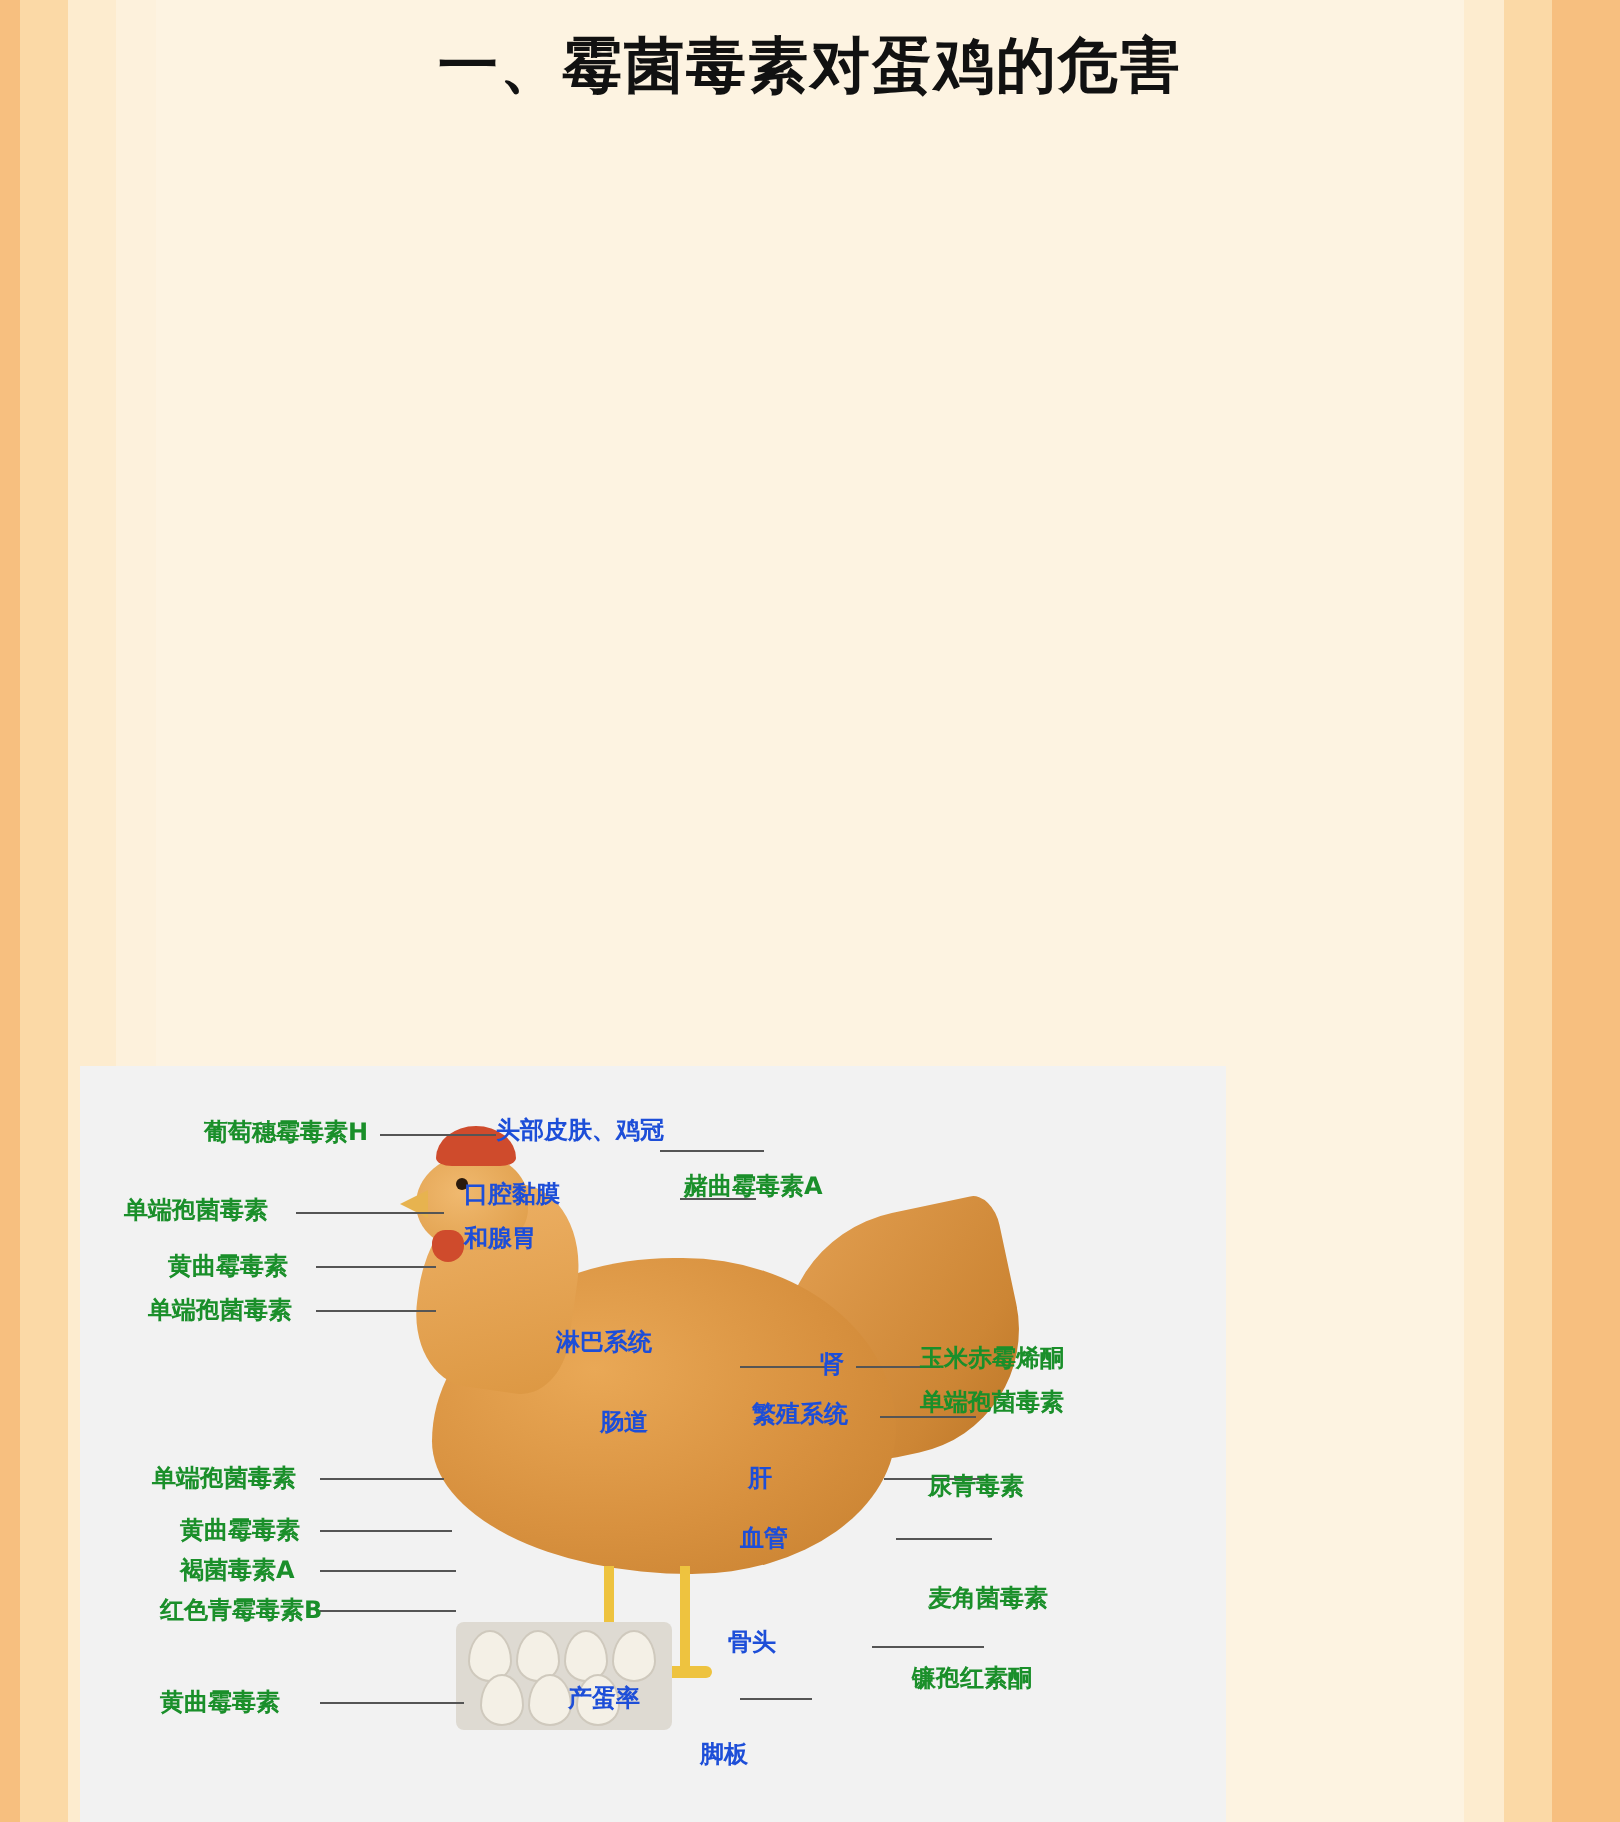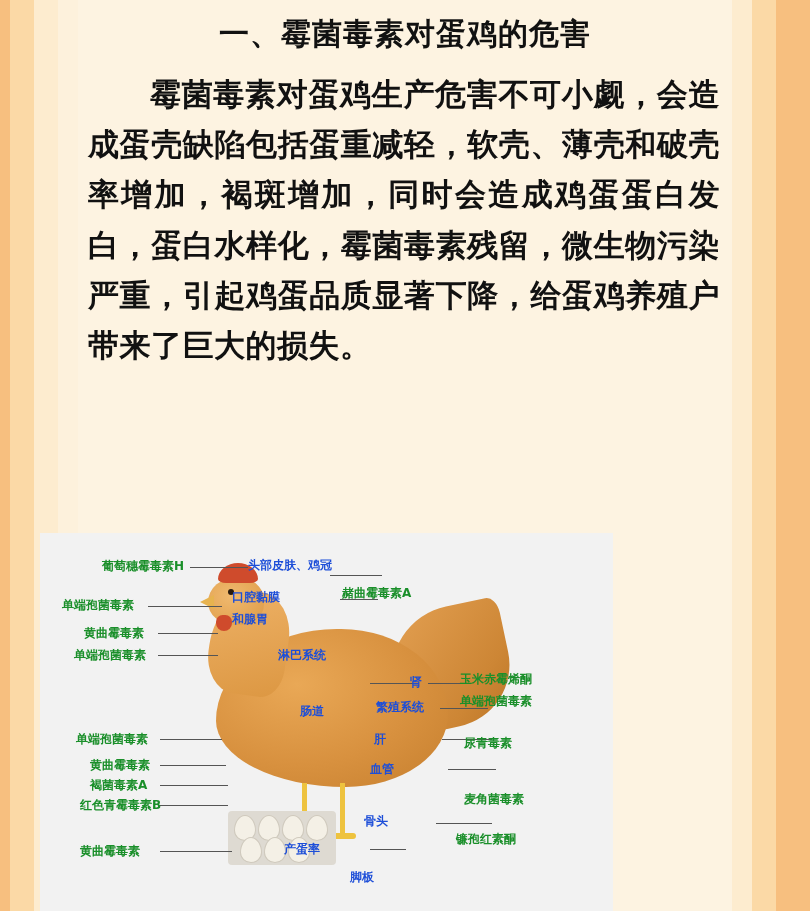--- a/index.html
+++ b/index.html
@@ -194,21 +194,20 @@
   }
 </style>
 </head>
 <body>
 
 <div class="page">
   <div class="content">
 
     <div class="heading">一、霉菌毒素对蛋鸡的危害</div>
 
-    <div class="body-text">霉菌毒素对蛋鸡生产危害不可小觑，会造成蛋壳缺陷包括蛋重减轻，软壳、薄壳和破壳率增加，褐斑增加，同时会造成鸡蛋蛋白发白，蛋白水样化，霉菌毒素残留，微生物污染严重，引起鸡蛋品质显著下降，给蛋鸡养殖户带来了巨大的损失。</div>
   </div>
 
   <div class="figure">
     <div class="figure-inner">
 
       <div class="hen-tail"></div>
       <div class="hen-body"></div>
       <div class="hen-neck"></div>
       <div class="hen-head"></div>
       <div class="hen-comb"></div>
@@ -254,21 +253,21 @@
       <div class="fig-label lbl-green" style="left:34px; top:116px;">单端孢菌毒素</div>
       <div class="fig-label lbl-green" style="left:36px; top:200px;">单端孢菌毒素</div>
       <div class="fig-label lbl-green" style="left:50px; top:226px;">黄曲霉毒素</div>
       <div class="fig-label lbl-green" style="left:50px; top:246px;">褐菌毒素A</div>
       <div class="fig-label lbl-green" style="left:40px; top:266px;">红色青霉毒素B</div>
       <div class="fig-label lbl-green" style="left:40px; top:312px;">黄曲霉毒素</div>
 
       <div class="fig-label lbl-dark" style="left:208px; top:26px;">头部皮肤、鸡冠</div>
       <div class="fig-label lbl-dark" style="left:192px; top:58px;">口腔黏膜</div>
       <div class="fig-label lbl-dark" style="left:192px; top:80px;">和腺胃</div>
-      <div class="fig-label lbl-dark" style="left:238px; top:116px;">淋巴系统</div>
+      <div class="fig-label lbl-dark" style="left:238px; top:132px;">淋巴系统</div>
       <div class="fig-label lbl-dark" style="left:260px; top:172px;">肠道</div>
       <div class="fig-label lbl-dark" style="left:334px; top:200px;">肝</div>
       <div class="fig-label lbl-dark" style="left:370px; top:143px;">肾</div>
       <div class="fig-label lbl-dark" style="left:336px; top:168px;">繁殖系统</div>
       <div class="fig-label lbl-dark" style="left:330px; top:230px;">血管</div>
       <div class="fig-label lbl-dark" style="left:324px; top:282px;">骨头</div>
       <div class="fig-label lbl-dark" style="left:244px; top:310px;">产蛋率</div>
       <div class="fig-label lbl-dark" style="left:310px; top:338px;">脚板</div>
 
       <div class="fig-label lbl-green" style="left:302px; top:54px;">赭曲霉毒素A</div>

